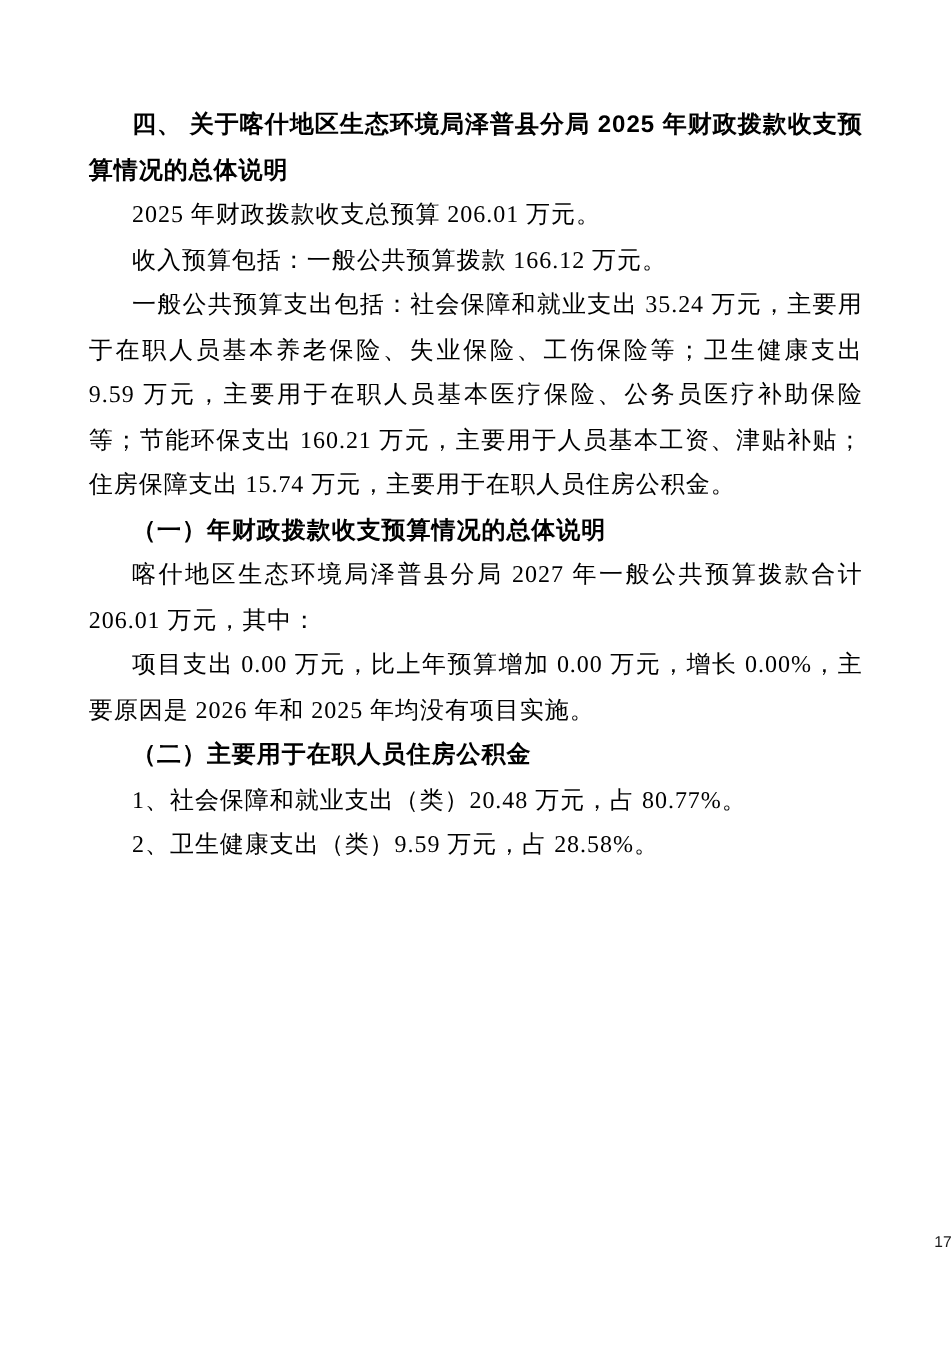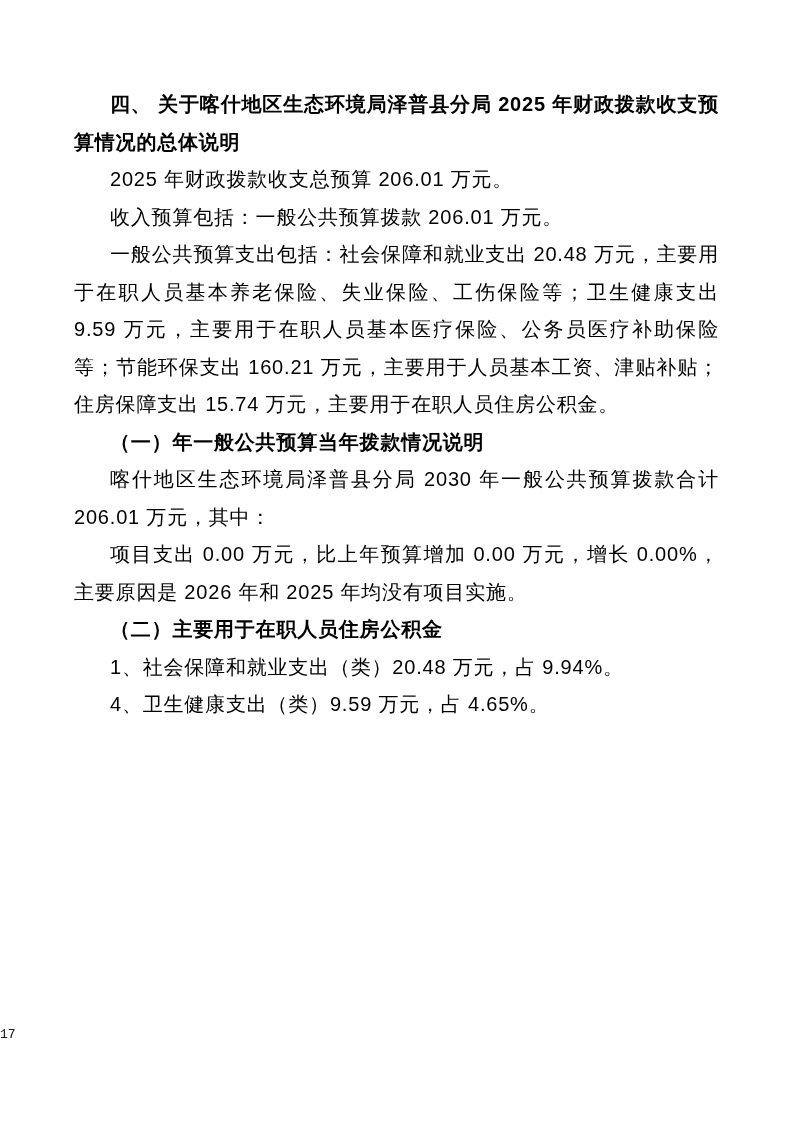--- a/index.html
+++ b/index.html
@@ -23,48 +23,48 @@
     width: 645px;
   }
   p.para {
     margin: 0;
     font-size: 20px;
     line-height: 37.5px;
     letter-spacing: 0.8px;
     text-align: justify;
     text-align-last: left;
     text-indent: 36px;
-    font-family: Liberation Sans, sans-serif;
+    font-family: Liberation Serif, serif;
   }
   p.head {
     font-weight: 700;
     font-family: "Liberation Sans", sans-serif;
   }
   .page-footer {
     position: absolute;
     left: 0;
     right: 0;
     top: 1026px;
-    text-align: left;
+    text-align: right;
     font-size: 13px;
     line-height: 18px;
     color: #1a1a1a;
-    font-family: Liberation Mono, monospace;
+    font-family: Liberation Sans, sans-serif;
   }
 </style>
 </head>
 <body>
 
 <div class="sheet">
   <div class="content">
     <p class="para head">四、 关于喀什地区生态环境局泽普县分局 2025 年财政拨款收支预算情况的总体说明</p>
     <p class="para">2025 年财政拨款收支总预算 206.01 万元。</p>
-    <p class="para">收入预算包括：一般公共预算拨款 206.01 万元。</p>
-    <p class="para">一般公共预算支出包括：社会保障和就业支出 20.48 万元，主要用于在职人员基本养老保险、失业保险、工伤保险等；卫生健康支出 9.59 万元，主要用于在职人员基本医疗保险、公务员医疗补助保险等；节能环保支出 160.21 万元，主要用于人员基本工资、津贴补贴；住房保障支出 15.74 万元，主要用于在职人员住房公积金。</p>
-    <p class="para head">（一）年一般公共预算当年拨款情况说明</p>
-    <p class="para">喀什地区生态环境局泽普县分局 2030 年一般公共预算拨款合计 206.01 万元，其中：</p>
+    <p class="para">收入预算包括：一般公共预算拨款 166.12 万元。</p>
+    <p class="para">一般公共预算支出包括：社会保障和就业支出 35.24 万元，主要用于在职人员基本养老保险、失业保险、工伤保险等；卫生健康支出 9.59 万元，主要用于在职人员基本医疗保险、公务员医疗补助保险等；节能环保支出 160.21 万元，主要用于人员基本工资、津贴补贴；住房保障支出 15.74 万元，主要用于在职人员住房公积金。</p>
+    <p class="para head">（一）年财政拨款收支预算情况的总体说明</p>
+    <p class="para">喀什地区生态环境局泽普县分局 2027 年一般公共预算拨款合计 206.01 万元，其中：</p>
     <p class="para">项目支出 0.00 万元，比上年预算增加 0.00 万元，增长 0.00%，主要原因是 2026 年和 2025 年均没有项目实施。</p>
     <p class="para head">（二）主要用于在职人员住房公积金</p>
-    <p class="para">1、社会保障和就业支出（类）20.48 万元，占 9.94%。</p>
-    <p class="para">4、卫生健康支出（类）9.59 万元，占 4.65%。</p>
+    <p class="para">1、社会保障和就业支出（类）20.48 万元，占 80.77%。</p>
+    <p class="para">2、卫生健康支出（类）9.59 万元，占 28.58%。</p>
   </div>
   <div class="page-footer">17</div>
 </div>
 
 </body></html>

